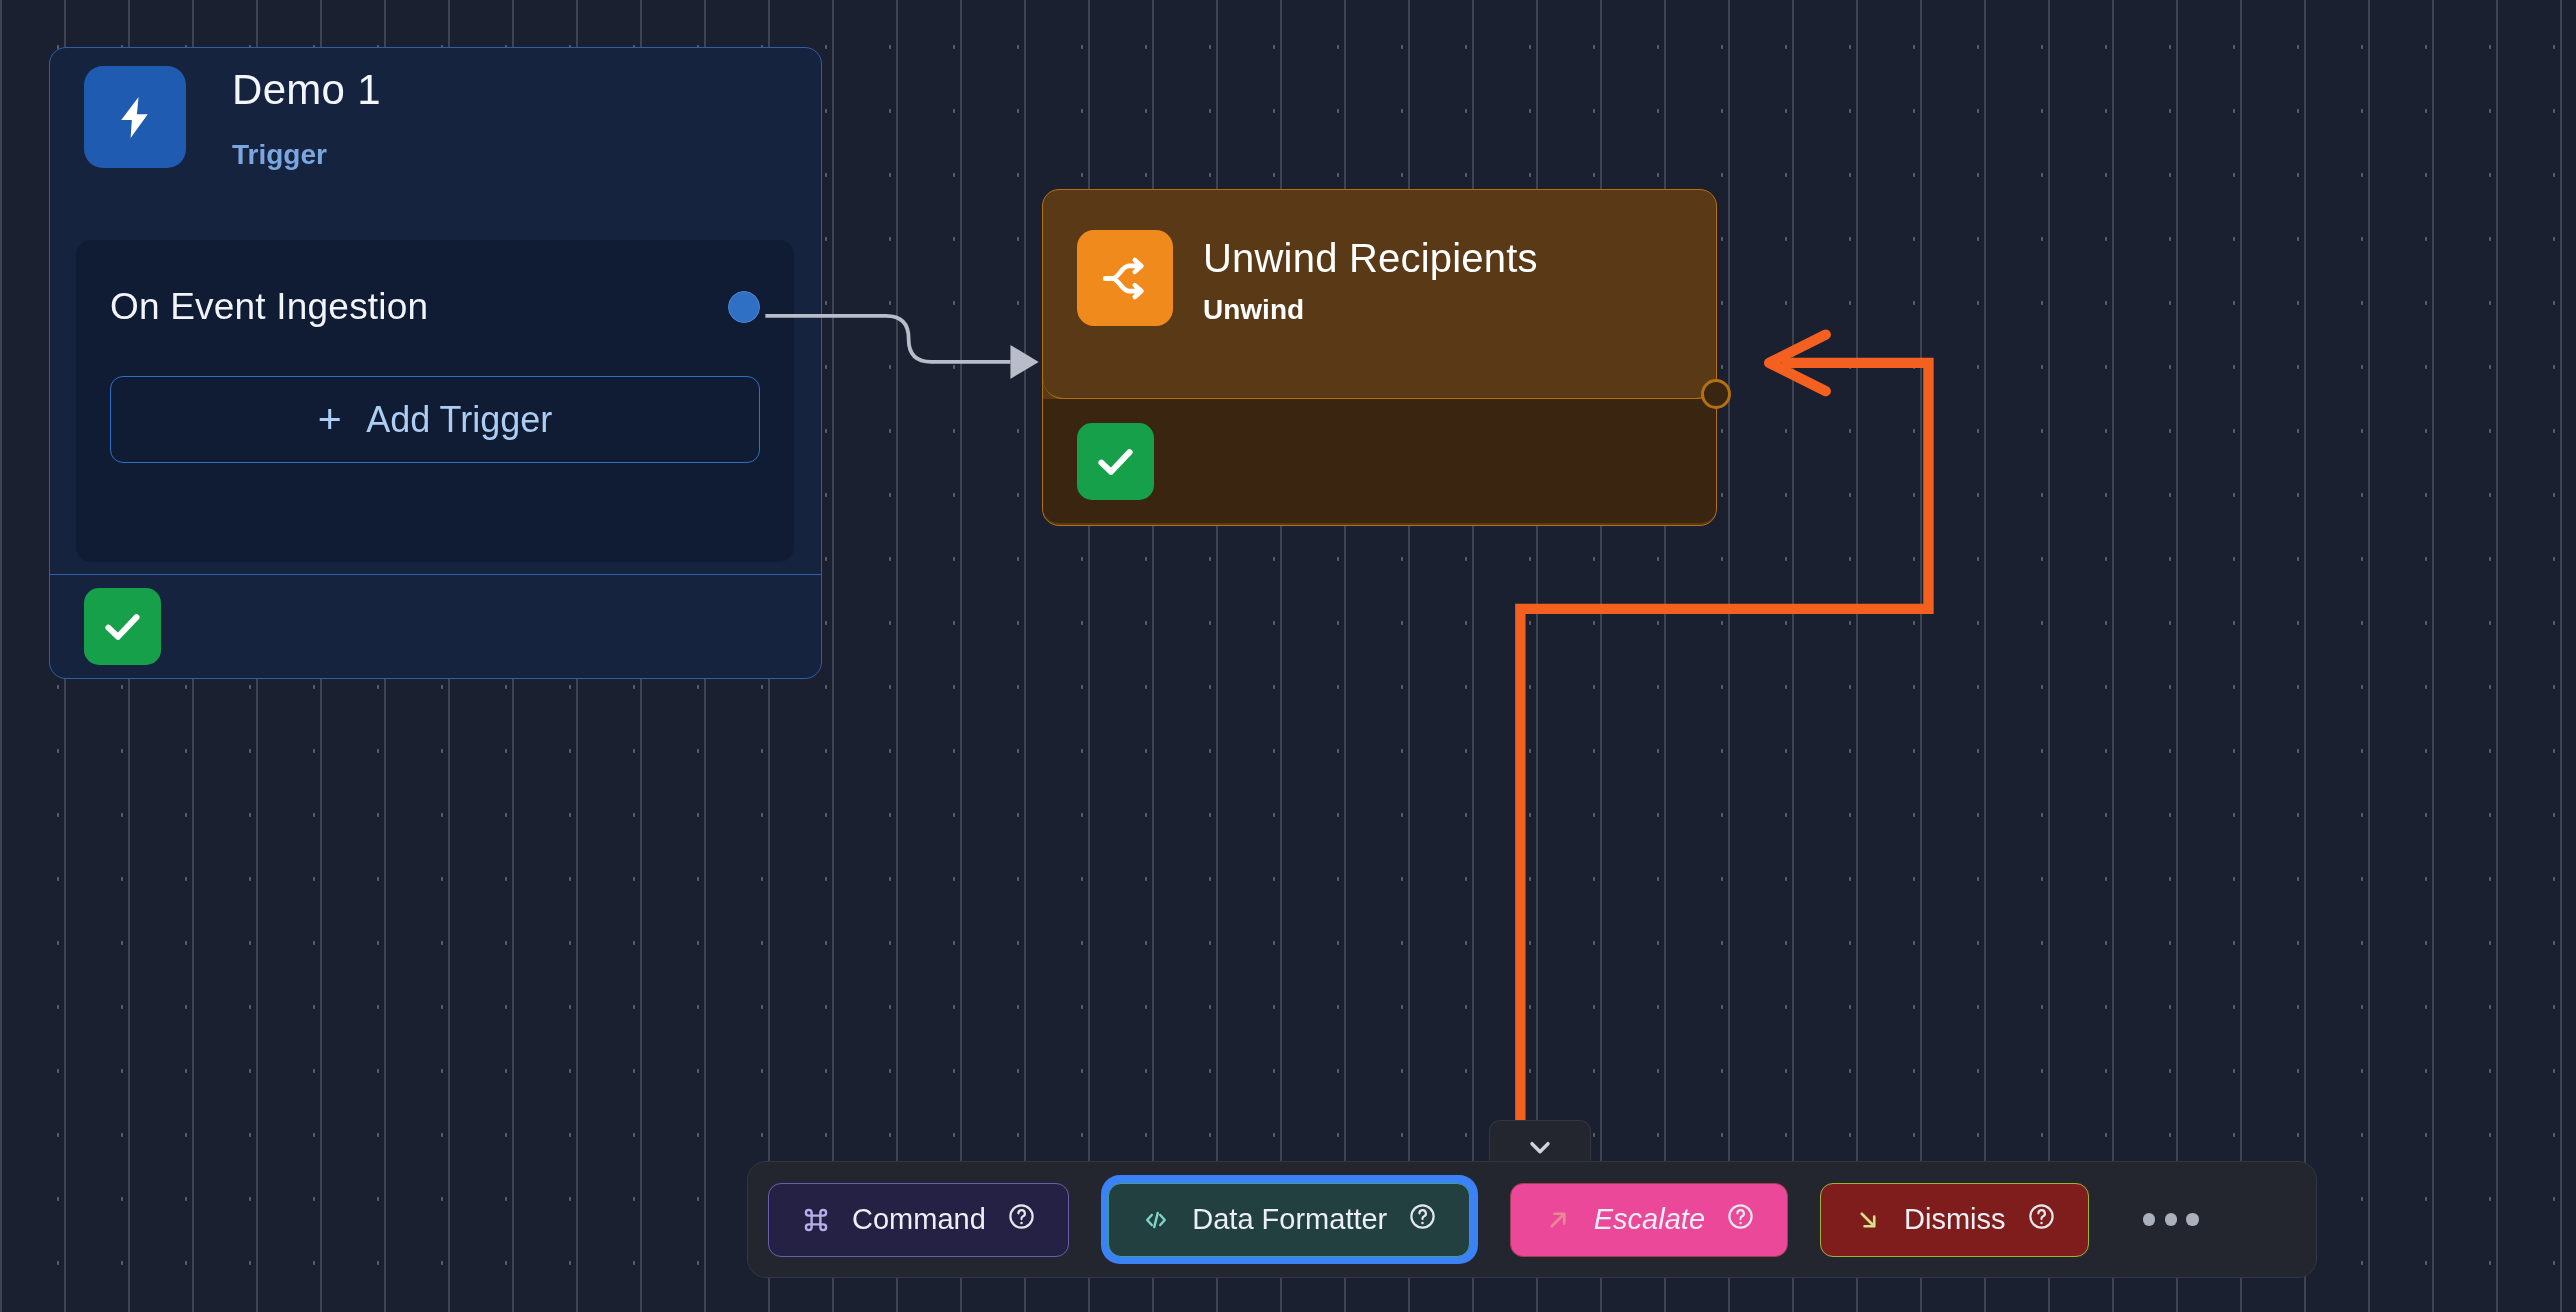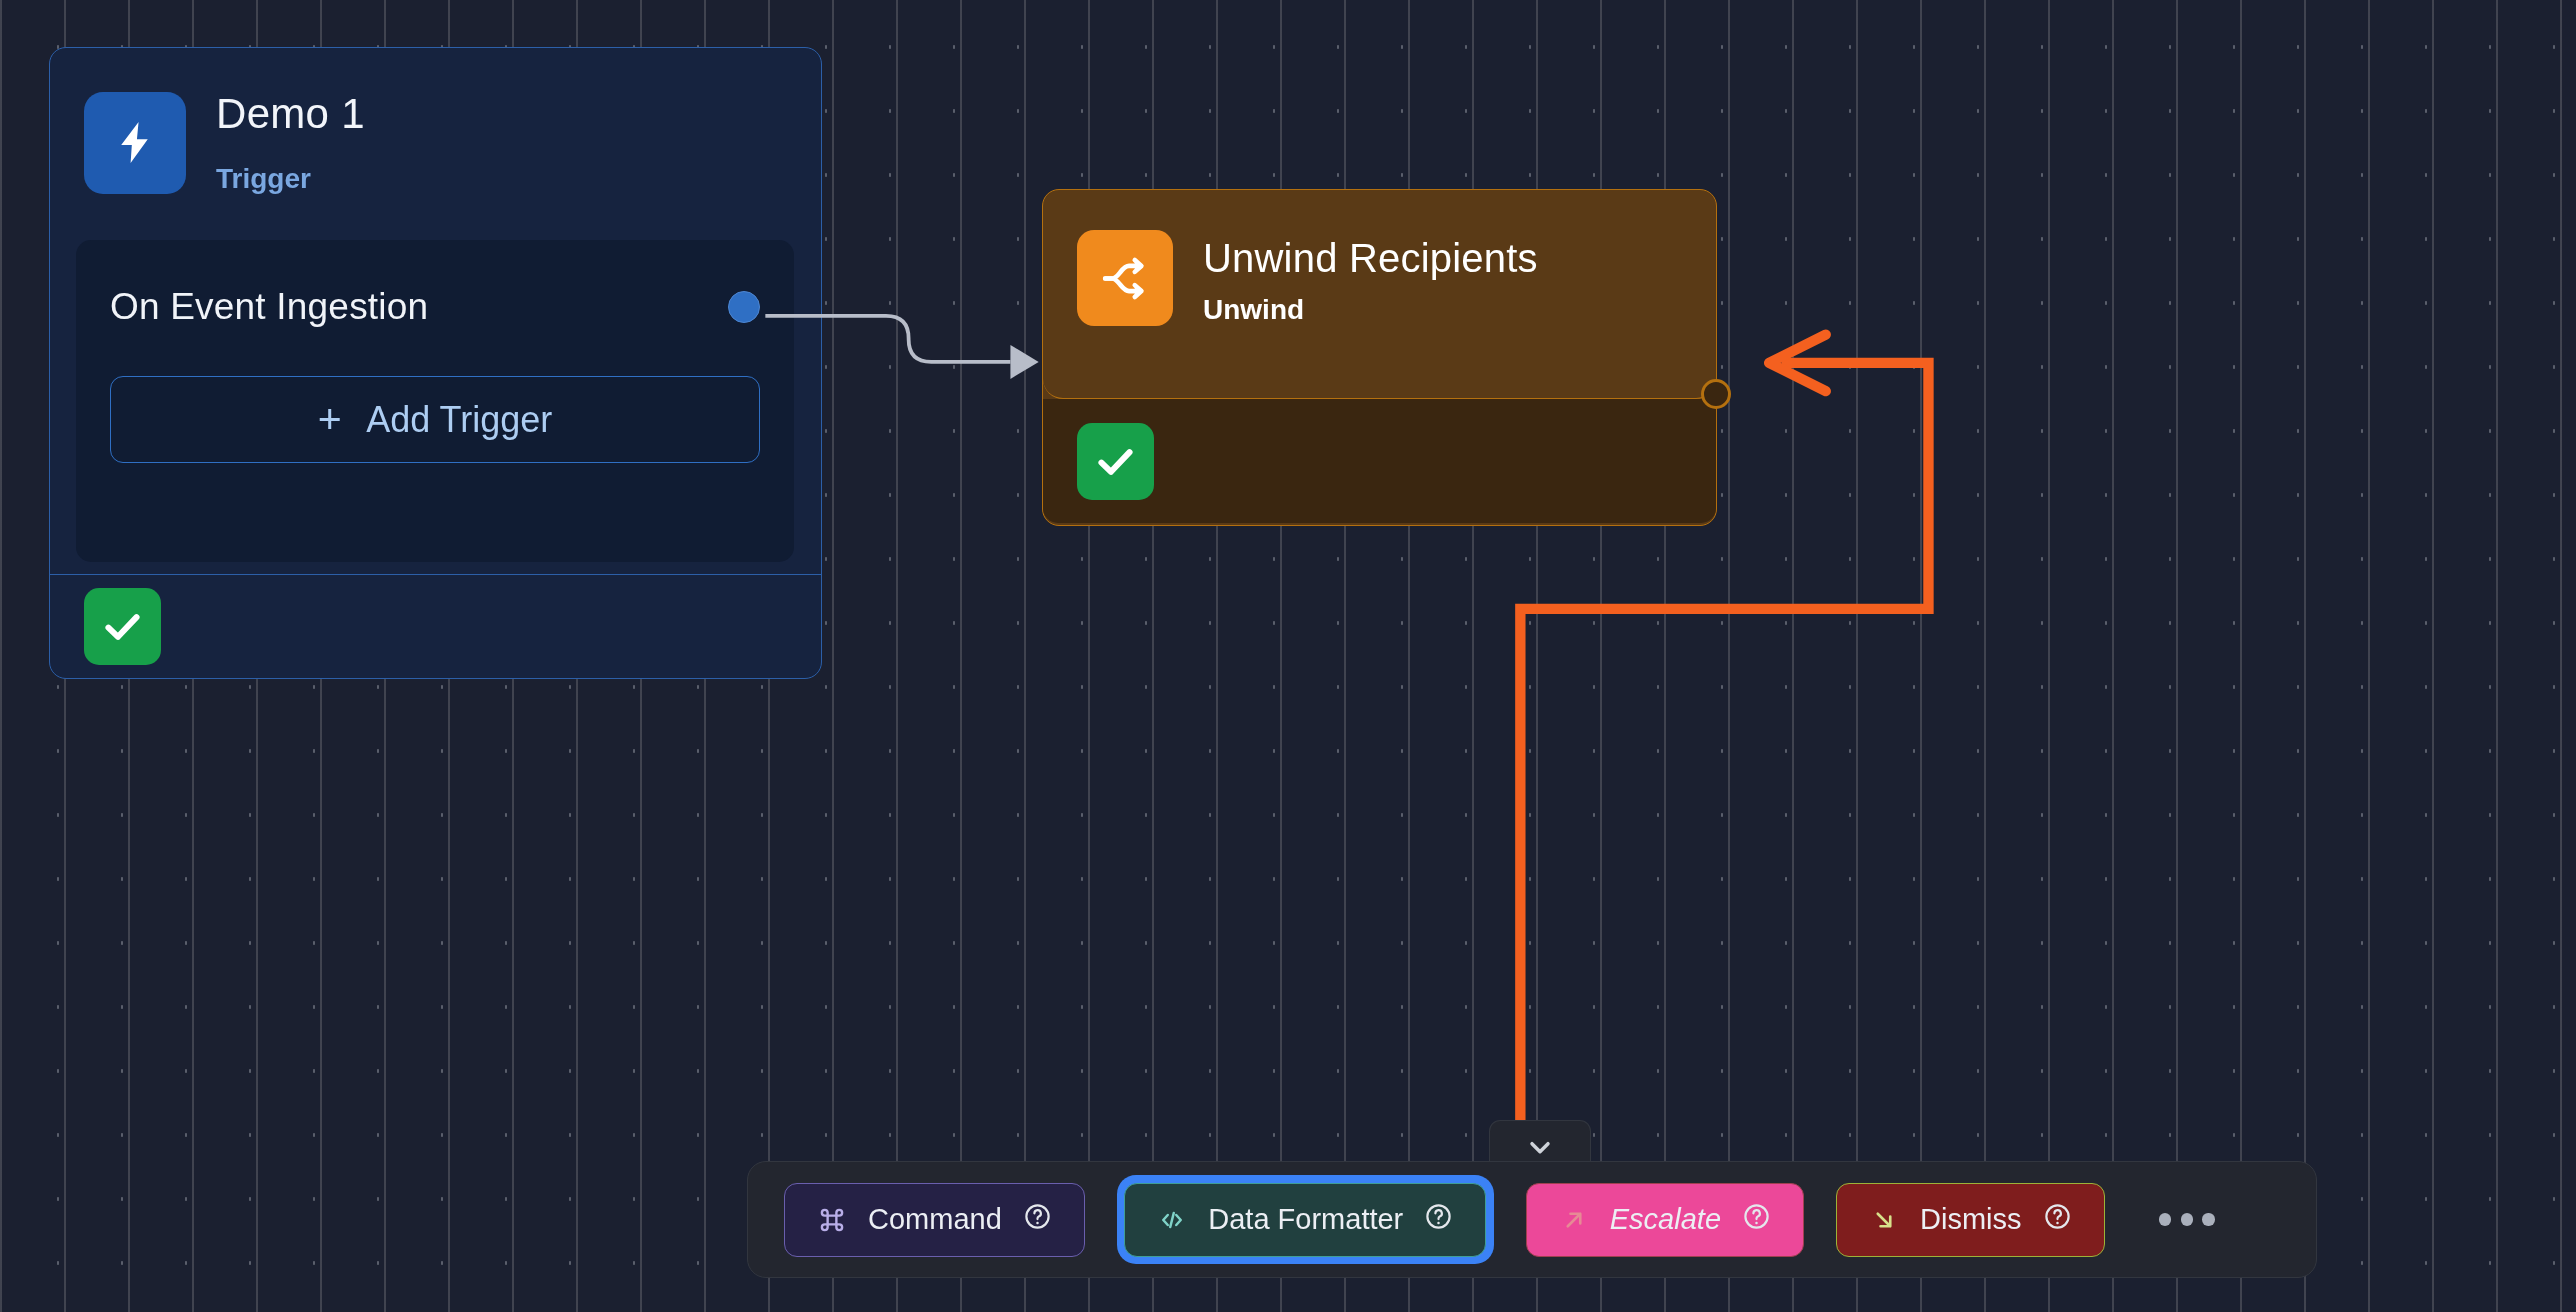--- a/index.html
+++ b/index.html
@@ -55,23 +55,22 @@
     width: 773px;
     height: 632px;
     border-radius: 17px;
     background: #16233f;
     border: 1.9px solid #2c5fa8;
     overflow: hidden;
   }
   .trigger-head {
     height: 181px;
     display: flex;
-    align-items: center;
-    padding: 8px 0 0 34px;
-    gap: 30px;
+    padding: 18px 0 0 34px;
+    gap: 46px;
   }
   .bolt-badge {
     width: 102px; height: 102px;
     border-radius: 19px;
     background: #1f5bb0;
     display: flex; align-items: center; justify-content: center;
     flex: none;
   }
   .bolt-badge svg { width: 49px; height: 49px; }
   .trig-title {
@@ -245,21 +244,21 @@
     position: absolute;
     left: 747px;
     top: 1161px;
     width: 1570px;
     height: 117px;
     background: #23262f;
     border: 1.9px solid #32363f;
     border-radius: 19px;
     display: flex;
     align-items: center;
-    padding: 0 36px;
+    padding: 0 20px;
     gap: 32px;
   }
   .pill {
     height: 74px;
     border-radius: 13px;
     display: flex;
     align-items: center;
     gap: 21px;
     padding: 0 32px;
     font-size: 29px;

